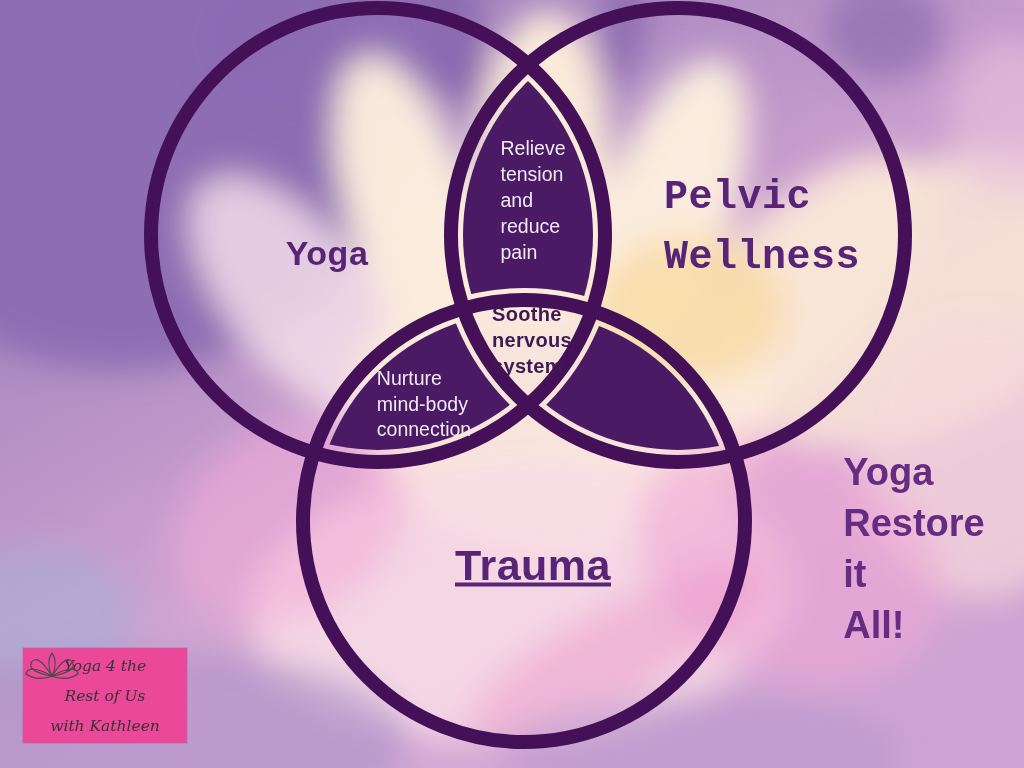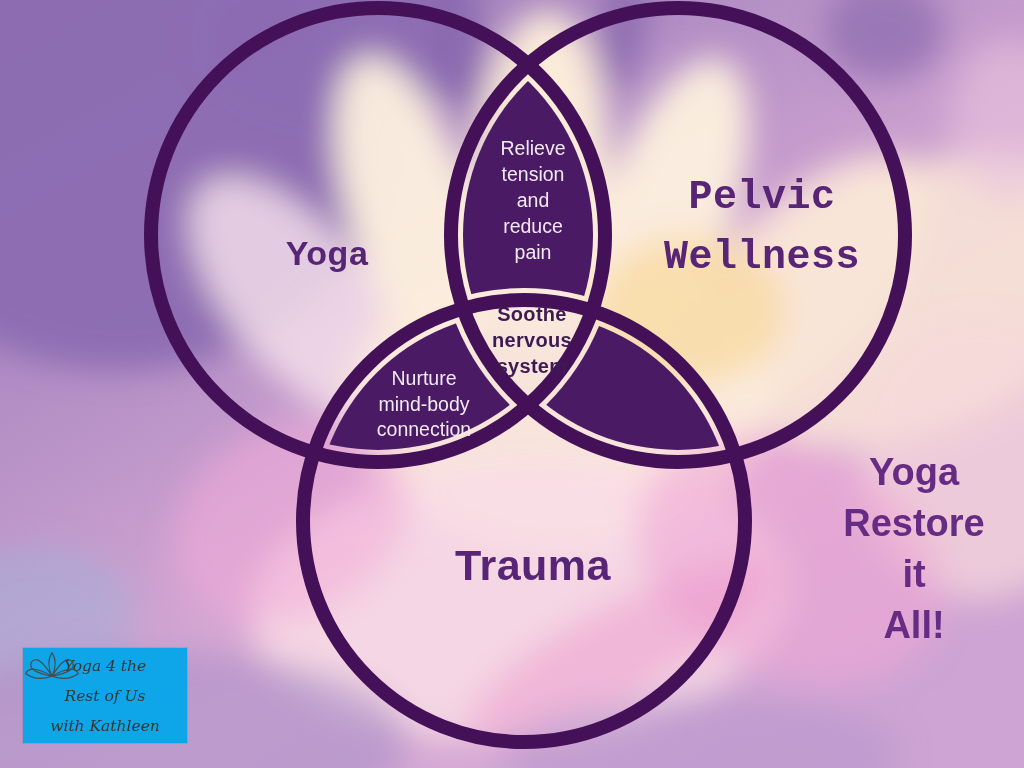--- a/index.html
+++ b/index.html
@@ -3,45 +3,45 @@
 <meta charset="utf-8">
 <style>
   html,body{margin:0;padding:0;background:#222;}
   .canvas{
     position:relative;width:1024px;height:768px;overflow:hidden;
     font-family:"Liberation Sans",sans-serif;
   }
   .canvas svg{position:absolute;left:0;top:0;}
   .txt{
     position:absolute;transform:translate(-50%,-50%);
-    text-align:center;white-space:pre-line;
+    white-space:pre-line;
   }
   .circle-label{
     color:#572476;font-weight:bold;letter-spacing:.5px;
   }
   .grief{left:327px;top:253px;font-size:34px;}
   .pelvic{left:762px;top:228px;font-size:40px;line-height:60px;font-family:Liberation Mono, monospace;}
-  .trauma{left:533px;top:565px;font-size:43px;}
+  .trauma{left:533px;top:565px;font-size:43px;text-decoration:underline;}
   .lens-text{
     color:#f2eaf4;font-size:19.5px;line-height:25.5px;font-weight:normal;
   }
   .lens-top{left:533px;top:200px;line-height:26px;}
   .lens-left{left:424px;top:404px;}
   .lens-right{left:648px;top:404px;}
   .center-text{
     left:532px;top:340px;color:#3d1a54;font-weight:bold;
     font-size:20px;line-height:26px;letter-spacing:.3px;
   }
   .tagline{
     left:914px;top:549px;color:#662b82;font-weight:bold;
     font-size:38px;line-height:51px;
   }
   .logo-card{
     position:absolute;left:23px;top:648px;width:164px;height:95px;
-    background:#0ea5e9;box-shadow:0 0 0 1px rgba(0,0,0,.08);
+    background:#ec4899;box-shadow:0 0 0 1px rgba(0,0,0,.08);
     display:flex;align-items:center;gap:2px;padding:0 4px;box-sizing:border-box;
   }
   .logo-card .lotus{flex:0 0 auto;}
   .logo-text{
     flex:1 1 auto;text-align:center;white-space:pre-line;
     font-family:"DejaVu Serif",serif;font-style:italic;
     font-size:15.5px;line-height:30px;color:#353535;
   }
 </style>
 </head>

